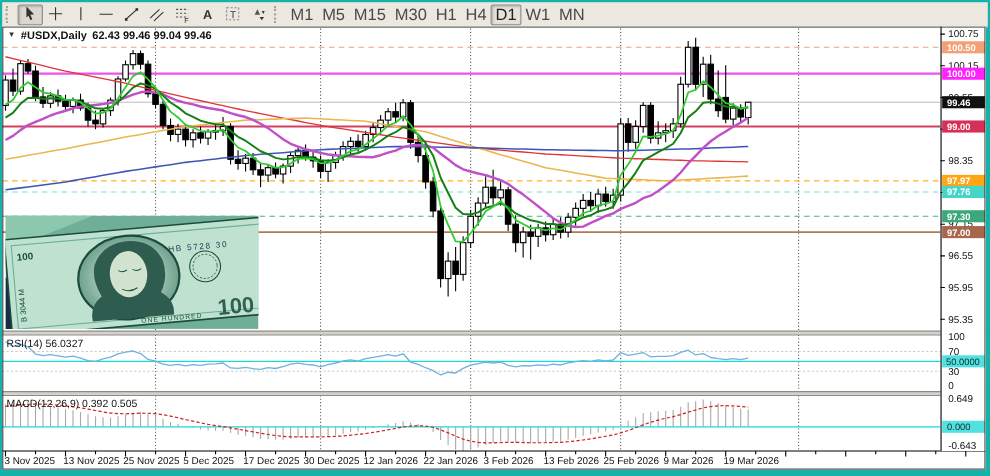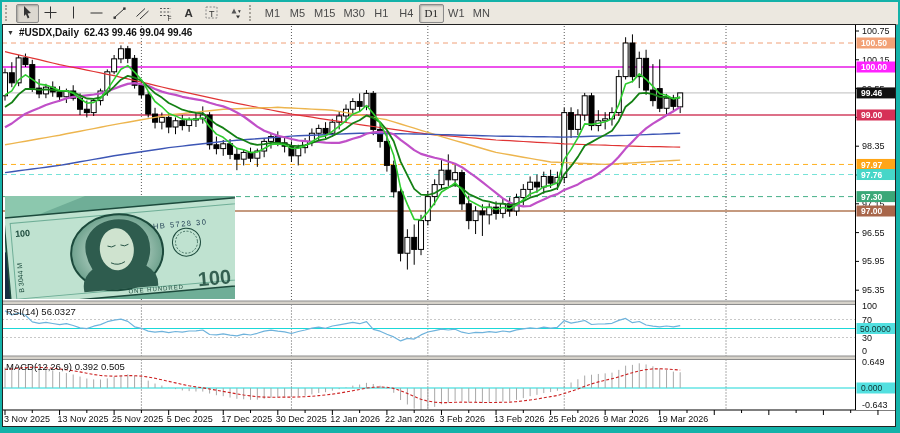--- a/index.html
+++ b/index.html
@@ -5,22 +5,22 @@
   html,body{margin:0;padding:0;width:900px;height:433px;overflow:hidden;
     font-family:"Liberation Sans",sans-serif;background:#14b2a9;}
   #frame{position:relative;width:900px;height:433px;background:#14b2a9;}
   #toolbar{position:absolute;left:2px;top:2px;width:896px;height:22px;background:#ece8e0;
     border-bottom:1px solid #9a9a9a;display:flex;align-items:center;}
   .grip{width:5px;height:16px;border-left:2px dotted #a8a49c;margin:0 4px 0 3px;}
   .tbtn{width:23px;height:19px;display:flex;align-items:center;justify-content:center;
     border:1px solid transparent;border-radius:2px;box-sizing:border-box;color:#3a3a3a;}
   .tbtn.active{background:#dcd8d0;border:1px solid #8a8a8a;box-shadow:inset 1px 1px 2px rgba(0,0,0,.25);}
   .tfbtn{min-width:25px;height:19px;padding:0 3px;display:flex;align-items:center;justify-content:center;
-    font-size:11px;color:#4a4a4a;border:1px solid transparent;border-radius:2px;box-sizing:border-box;}
-  .tfbtn.active{background:#e6e2da;border:1px solid #8a8a8a;box-shadow:inset 1px 1px 2px rgba(0,0,0,.25);color:#222;font-family:Liberation Serif, serif;}
+    font-size:15px;color:#4a4a4a;border:1px solid transparent;border-radius:2px;box-sizing:border-box;}
+  .tfbtn.active{background:#e6e2da;border:1px solid #8a8a8a;box-shadow:inset 1px 1px 2px rgba(0,0,0,.25);color:#222;}
   #chartwrap{position:absolute;left:2px;top:24px;width:894px;height:403px;background:#fff;}
   #title{position:absolute;left:5px;top:3px;font-size:10px;font-weight:bold;color:#111;z-index:5;
     display:flex;gap:5px;align-items:center;}
   #title .tri{font-size:7px;color:#333;}
   svg{display:block;}
   text{font-family:"Liberation Sans",sans-serif;}
 </style>
 </head>
 <body>
 

